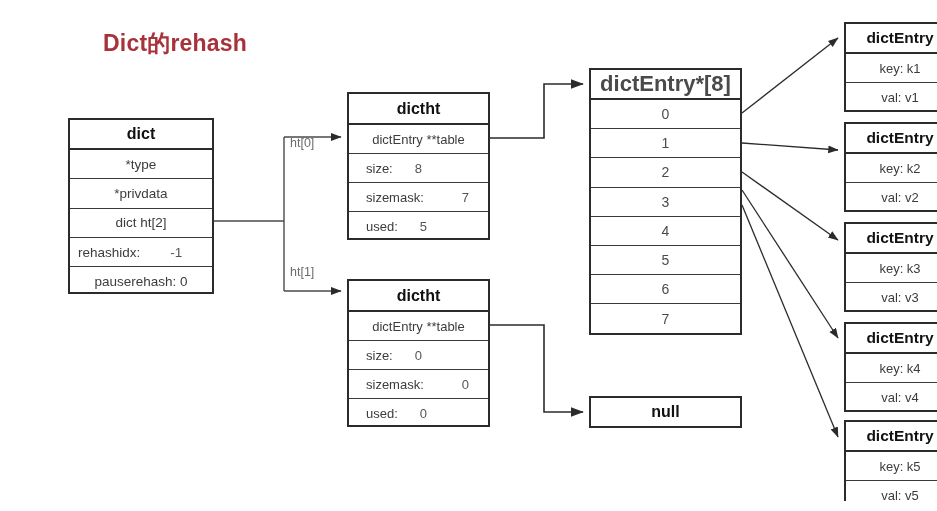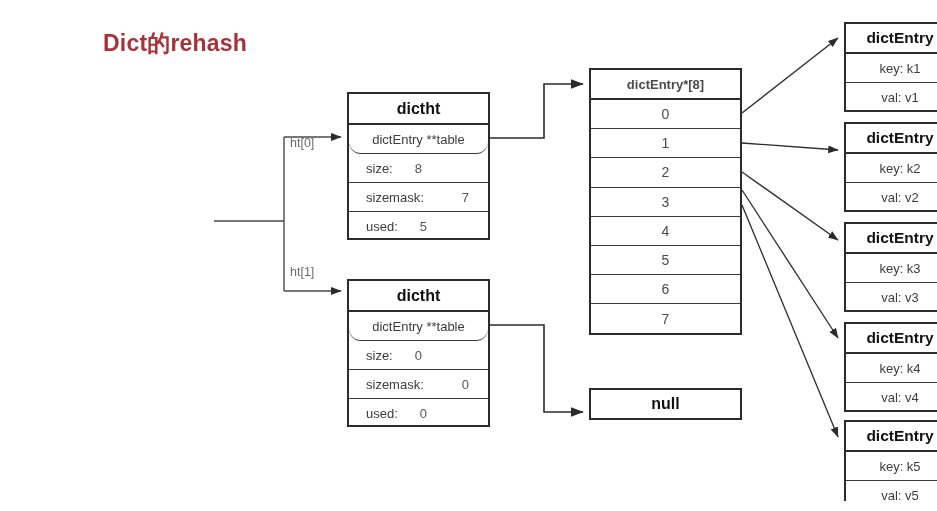--- a/index.html
+++ b/index.html
@@ -84,27 +84,27 @@
   #dict-box .row.r-rehashidx { justify-content: flex-start; padding-left: 8px; }
   #dict-box .row.r-rehashidx .v { margin-left: 30px; }
   
   .dictht-box { width: 143px; height: 148px; }
   .dictht-box .row { height: 29px; }
   .dictht-box .row.head { height: 31px; }
   #dictht0-box { left: 303px; top: 92px; }
   #dictht1-box { left: 303px; top: 279px; }
   .dictht-box .row.kv { padding-left: 17px; font-size: 13px; }
   .dictht-box .row.kv .v { color: #555555; }
-  .dictht-box .row.table-row { font-size: 13px; border-radius: 12px; }
+  .dictht-box .row.table-row { font-size: 13px; }
   
   #bucket-box { left: 545px; top: 68px; width: 153px; height: 267px; }
   #bucket-box .row { height: 29.2px; font-size: 14px; color: #4a4a4a; }
-  #bucket-box .row.head { height: 30px; font-size: 13px; }
-  
-  #null-box { left: 545px; top: 388px; width: 153px; height: 32px; }
+  #bucket-box .row.head { height: 30px; font-size: 22px; }
+  
+  #null-box { left: 545px; top: 396px; width: 153px; height: 32px; }
   #null-box .row.head { height: 100%; border-bottom: none; }
   
   .entry-box { left: 800px; width: 112px; height: 90px; }
   .entry-box .row { height: 29px; font-size: 13px; }
   .entry-box .row.head { height: 30px; font-size: 15.5px; }
   #entry-1 { top: 22px; }
   #entry-2 { top: 122px; }
   #entry-3 { top: 222px; }
   #entry-4 { top: 322px; }
   #entry-5 { top: 420px; }
@@ -162,20 +162,31 @@
 
     <g stroke="#2b2b2b" stroke-width="1.3" fill="none">
       <path d="M698,113 L794,38" marker-end="url(#arrowThin)"></path>
       <path d="M698,143 L794,150" marker-end="url(#arrowThin)"></path>
       <path d="M698,172 L794,240" marker-end="url(#arrowThin)"></path>
       <path d="M698,190 L794,338" marker-end="url(#arrowThin)"></path>
       <path d="M698,205 L794,437" marker-end="url(#arrowThin)"></path>
     </g>
   </svg>
 
+  <div class="box" id="dict-box">
+    <div class="row head">dict</div>
+    <div class="row">*type</div>
+    <div class="row">*privdata</div>
+    <div class="row">dict ht[2]</div>
+    <div class="row kv r-rehashidx">
+      <span class="k">rehashidx:</span>
+      <span class="v">-1</span>
+    </div>
+    <div class="row">pauserehash: 0</div>
+  </div>
 
   <div class="edge-label" id="label-ht0">ht[0]</div>
   <div class="edge-label" id="label-ht1">ht[1]</div>
 
   <div class="box dictht-box" id="dictht0-box">
     <div class="row head">dictht</div>
     <div class="row table-row">dictEntry **table</div>
     <div class="row kv">
       <span class="k">size:</span>
       <span class="v">8</span>

